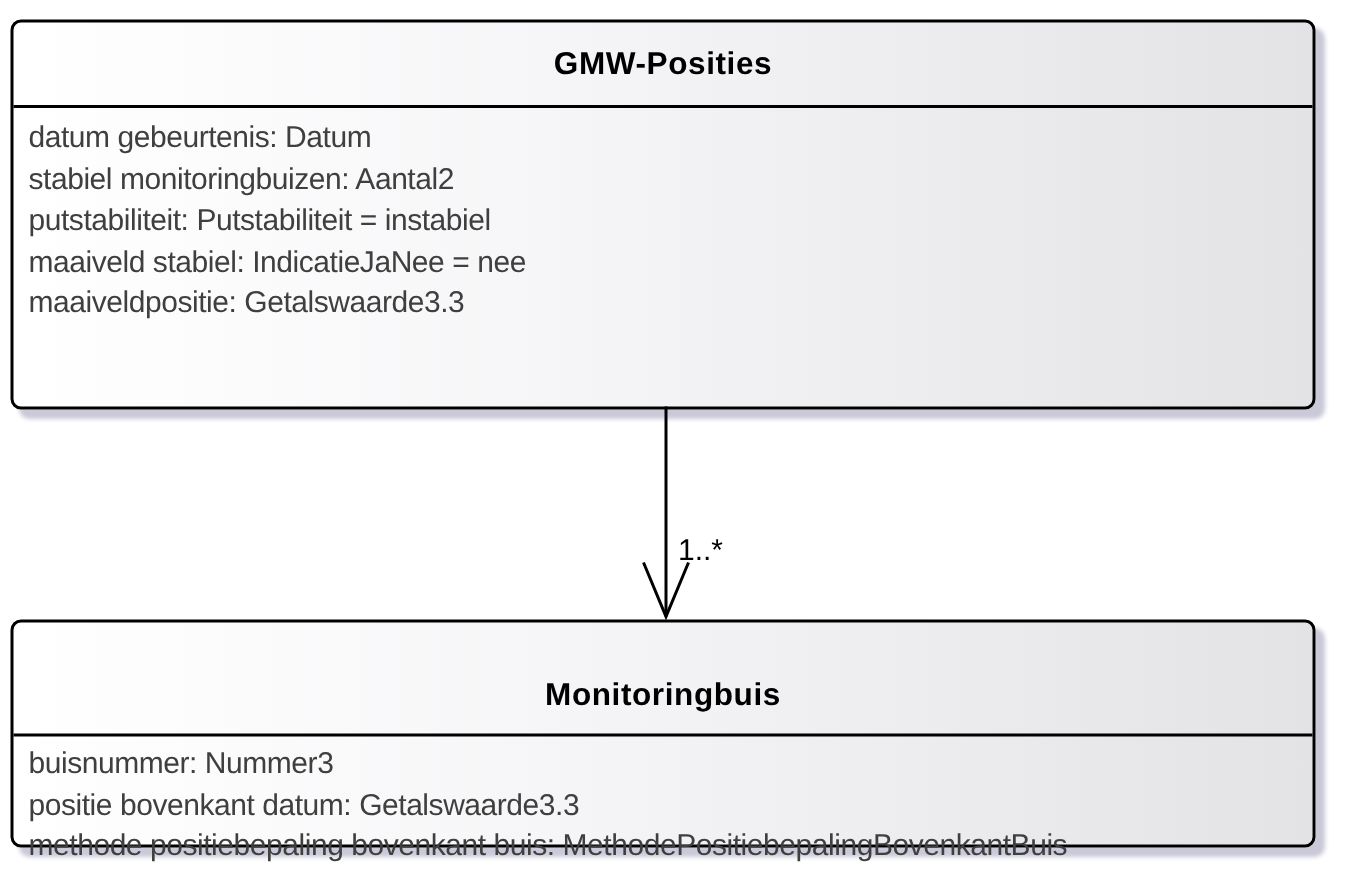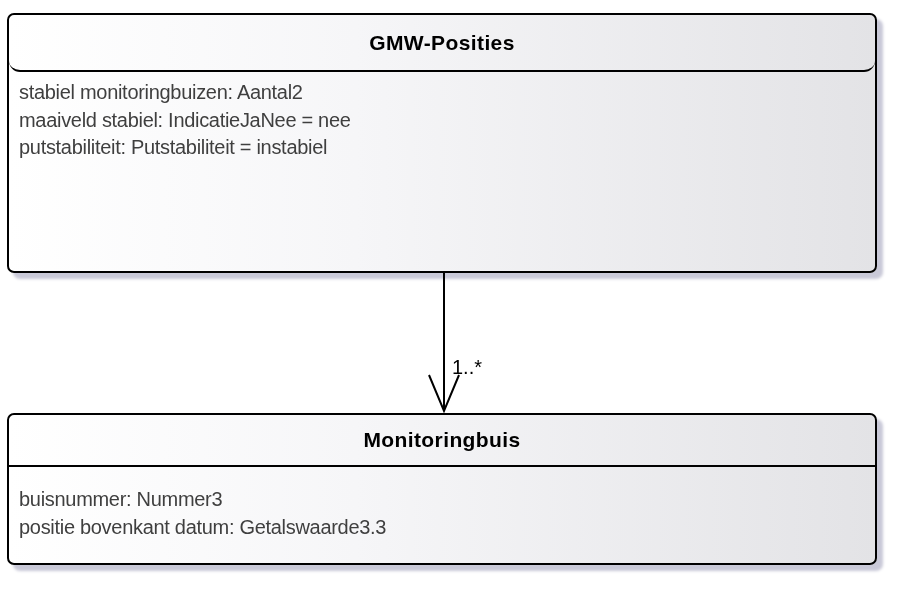--- a/index.html
+++ b/index.html
@@ -27,27 +27,27 @@
     display: flex;
     align-items: center;
     justify-content: center;
     border-bottom: 2px solid #000000;
     font-weight: bold;
     font-size: 21px;
     letter-spacing: 0.4px;
     color: var(--title-color, #000000);
   }
   .box-gmw { left: 7px; top: 13px; width: 866px; height: 256px; }
-  .box-gmw .uml-class-header { height: 55px; border-radius: 11px; }
+  .box-gmw .uml-class-header { height: 55px; }
   .box-buis { left: 7px; top: 413px; width: 866px; height: 148px; }
-  .box-buis .uml-class-header { height: 50px; }
+  .box-buis .uml-class-header { height: 50px; margin-top: 24px; }
   .uml-class-body {
     padding: 7px 4px 0 10px;
   }
-  .box-buis .uml-class-body { padding-top: 19px; }
+  .box-buis .uml-class-body { padding-top: 5px; }
   .attr-line {
     font-size: 20px;
     line-height: 27.5px;
     letter-spacing: -0.3px;
     color: var(--attr-color, #3f3f3f);
     white-space: nowrap;
   }
   .assoc-svg {
     position: absolute;
     left: 0;
@@ -67,35 +67,38 @@
 </head>
 <body>
 
 <div class="canvas">
 
   <div class="uml-class box-gmw">
     <div class="uml-class-header">
       <span>GMW-Posities</span>
     </div>
     <div class="uml-class-body">
+        <div class="attr-line">datum gebeurtenis: Datum</div>
         <div class="attr-line">stabiel monitoringbuizen: Aantal2</div>
+        <div class="attr-line">putstabiliteit: Putstabiliteit = instabiel</div>
         <div class="attr-line">maaiveld stabiel: IndicatieJaNee = nee</div>
-        <div class="attr-line">putstabiliteit: Putstabiliteit = instabiel</div>
+        <div class="attr-line">maaiveldpositie: Getalswaarde3.3</div>
       </div>
   </div>
 
   <svg class="assoc-svg" viewBox="0 0 900 593" xmlns="http://www.w3.org/2000/svg">
     <line x1="444" y1="271" x2="444" y2="411" stroke="#000000" stroke-width="2"></line>
     <polyline points="429,375 444,411 459,375" fill="none" stroke="#000000" stroke-width="2"></polyline>
   </svg>
   <div class="assoc-label">1..*</div>
 
   <div class="uml-class box-buis">
     <div class="uml-class-header">
       <span>Monitoringbuis</span>
     </div>
     <div class="uml-class-body">
         <div class="attr-line">buisnummer: Nummer3</div>
         <div class="attr-line">positie bovenkant datum: Getalswaarde3.3</div>
+        <div class="attr-line">methode positiebepaling bovenkant buis: MethodePositiebepalingBovenkantBuis</div>
       </div>
   </div>
 
 </div>
 
 </body></html>

